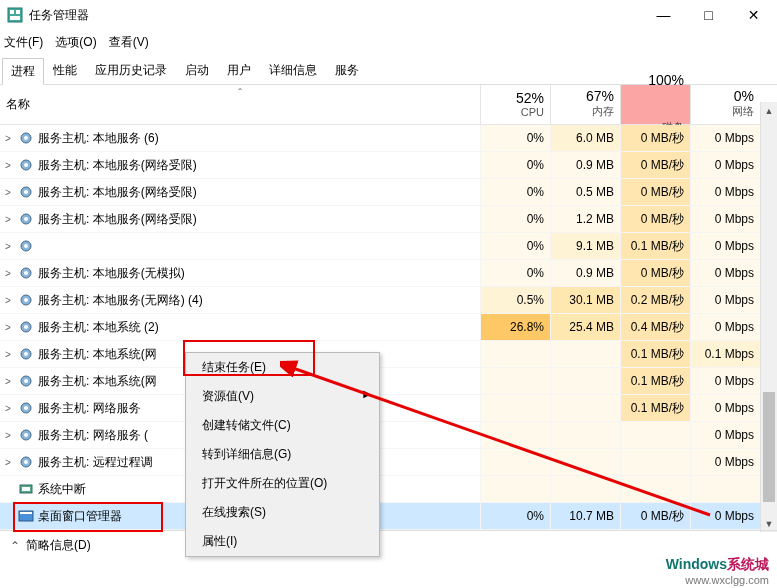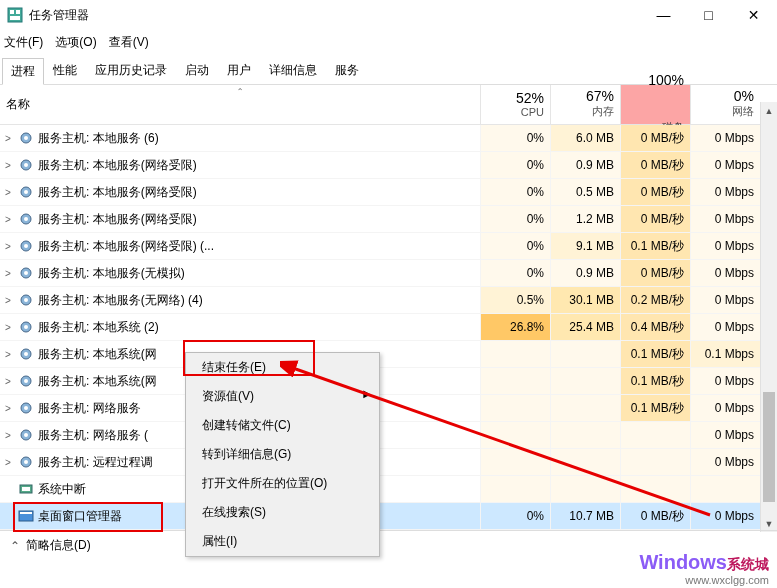--- a/index.html
+++ b/index.html
@@ -195,21 +195,21 @@
       position: absolute;
       bottom: 2px;
       right: 8px;
       text-align: right;
       z-index: 300;
     }
     .watermark .wm-top {
       font-family: "Segoe UI", Arial, sans-serif;
       font-weight: bold;
     }
-    .watermark .wm-top .wm-blue { color: #8b5cf6; font-size: 20px; }
+    .watermark .wm-top .wm-blue { color: #0f766e; font-size: 14px; }
     .watermark .wm-top .wm-black { color: #be185d; font-size: 14px; }
     .watermark .wm-url { font-size: 11px; color: #777; }
     .scrollbar {
       position: absolute;
       right: 0;
       top: 102px;
       width: 17px;
       height: 430px;
       background: #f0f0f0;
       border-left: 1px solid #e0e0e0;
@@ -361,21 +361,20 @@
       </div>
       <div class="row">
         <div class="expand">&gt;</div>
         <div class="name-cell">
           <span class="proc-icon">
             <svg viewBox="0 0 16 16" width="16" height="16">
               <circle cx="8" cy="8" r="5" fill="#8ab4d8" stroke="#47688a"></circle>
               <circle cx="8" cy="8" r="2" fill="#fff"></circle>
             </svg>
           </span>
-          <span>服务主机: 本地服务(网络受限) (...</span>
         </div>
         <div class="cell heat0">0%</div>
         <div class="cell heat1">9.1 MB</div>
         <div class="cell heat3 disk-col">0.1 MB/秒</div>
         <div class="cell heat0">0 Mbps</div>
       </div>
       <div class="row">
         <div class="expand">&gt;</div>
         <div class="name-cell">
           <span class="proc-icon">

